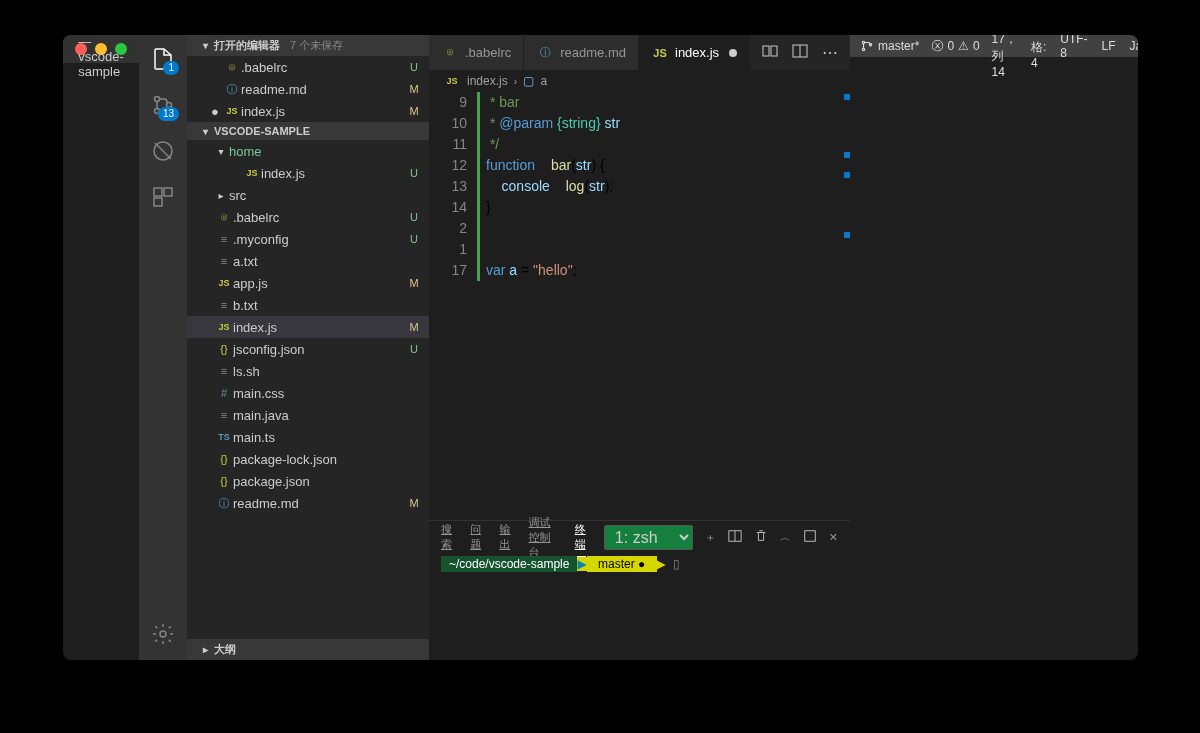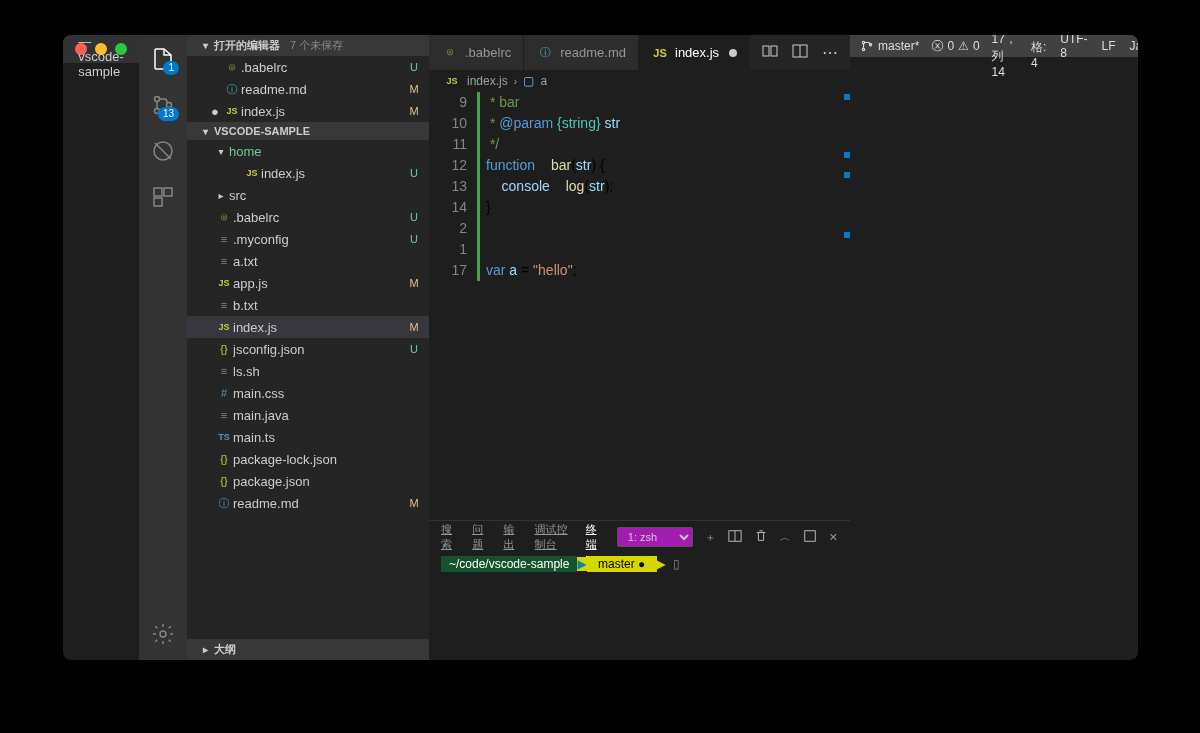--- a/index.html
+++ b/index.html
@@ -49,21 +49,21 @@
 .hl-green { border-left-color: #4b9e4b; }
 .minimap { position: absolute; right: 0; top: 0; width: 8px; height: 100%; }
 .mm-mark { position: absolute; right: 0; width: 6px; height: 6px; background: #007acc; }
 .tok-kw { color: #569cd6; } .tok-fn { color: #dcdcaa; padding-left: 12px; } .tok-str { color: #ce9178; }
 .tok-com { color: #6a9955; } .tok-type { color: #4ec9b0; } .tok-param { color: #9cdcfe; }
 .panel { height: 140px; background: #1e1e1e; border-top: 1px solid #333; display: flex; flex-direction: column; }
 .panel-tabs { height: 32px; display: flex; align-items: center; padding: 0 12px; gap: 18px; font-size: 11px; color: #969696; }
 .panel-tabs .pt { cursor: pointer; padding: 4px 0; text-decoration: underline; }
 .panel-tabs .pt.active { color: #fff; border-bottom: 1px solid #fff; }
 .panel-right { margin-left: auto; display: flex; align-items: center; gap: 12px; }
-.term-select { background: #a21caf; color: #ccc; border: 1px solid #555; font-size: 11px; padding: 2px 18px 2px 6px; border-radius: 2px; }
+.term-select { background: #15803d; color: #ccc; border: 1px solid #555; font-size: 16px; padding: 2px 18px 2px 6px; border-radius: 2px; }
 .panel-right svg { width: 14px; height: 14px; color: #ccc; }
 .term-body { flex: 1; padding: 4px 12px; font-family: Menlo, monospace; font-size: 12px; }
 .prompt-path { background: #14532d; color: #fff; padding: 1px 8px; }
 .prompt-branch { background: #d7d700; color: #000; padding: 1px 8px; }
 .prompt-arrow1 { color: #0087af; background:#d7d700; }
 .prompt-arrow2 { color: #d7d700; }
 .statusbar { height: 22px; background: #414141; color: #ddd; display: flex; align-items: center; font-size: 12px; padding: 0 10px; gap: 12px; }
 .sb-item { display: flex; align-items: center; gap: 4px; cursor: pointer; }
 .sb-right { margin-left: auto; display: flex; gap: 14px; }
 .ic-js { color: #cbcb41; font-weight: bold; font-size: 9px; }

